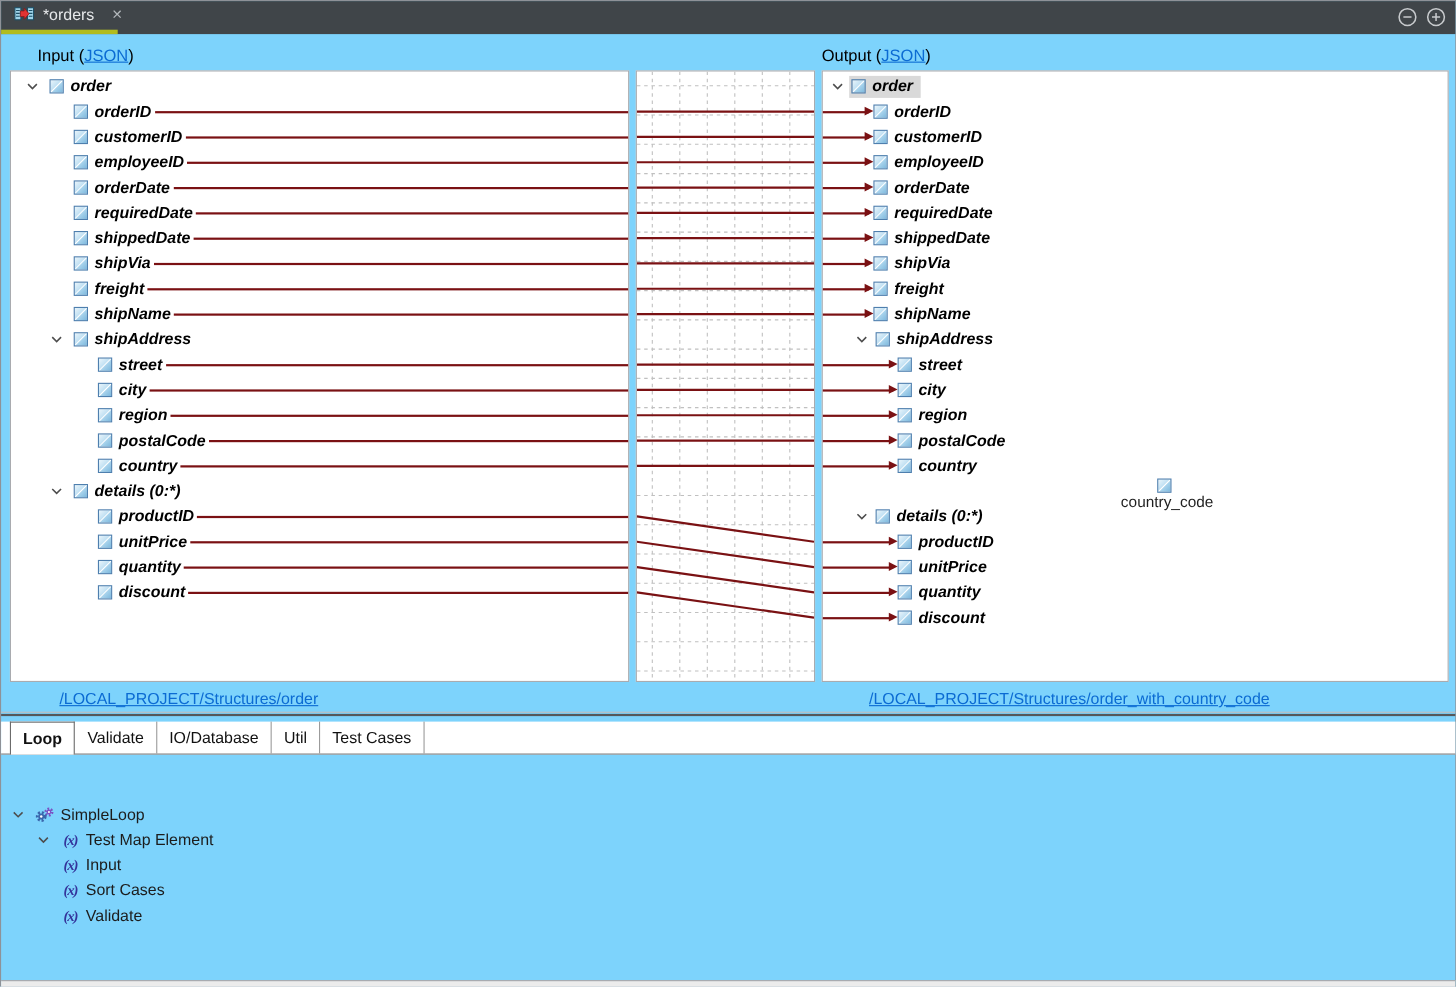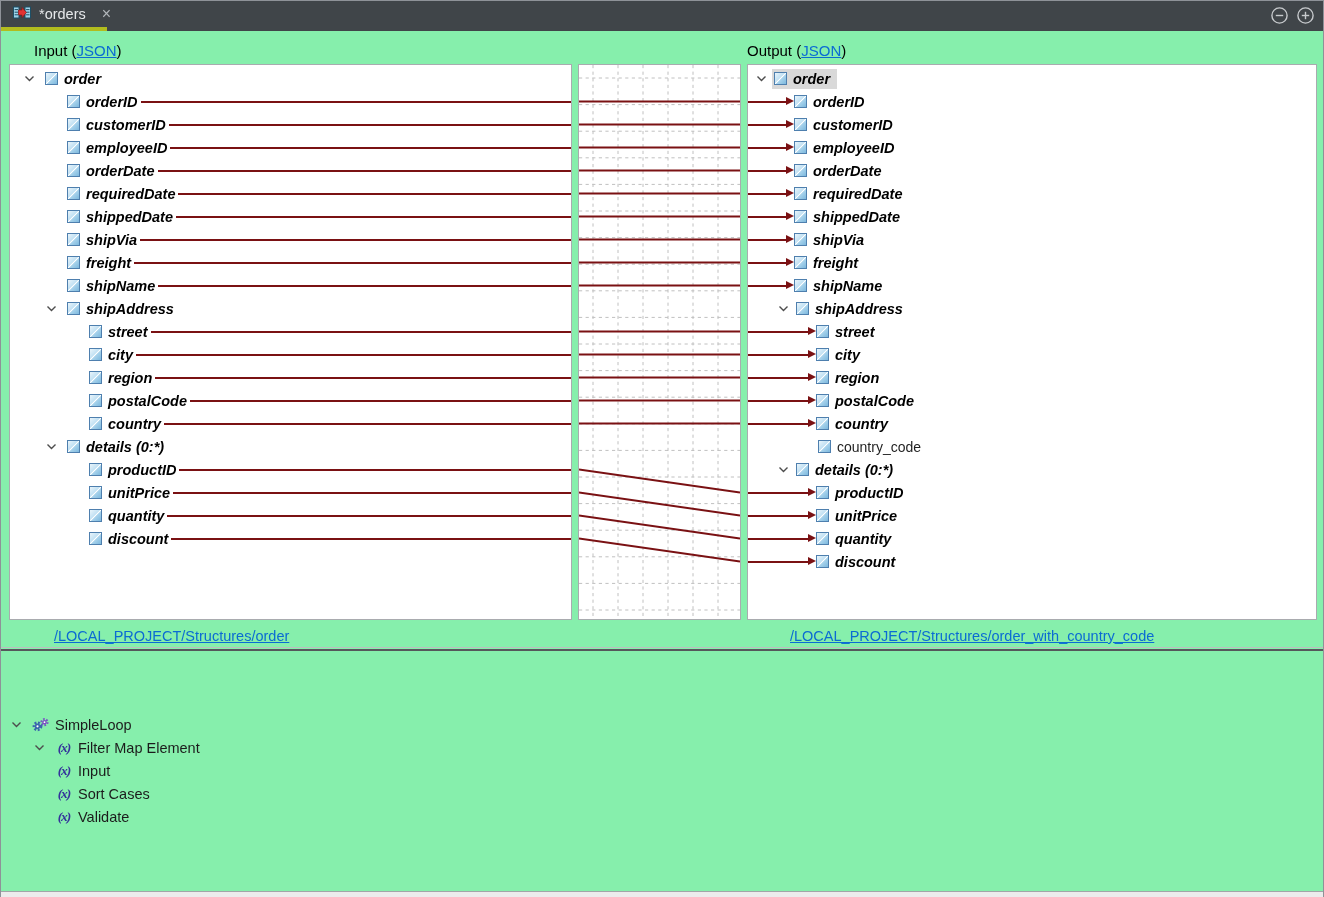--- a/index.html
+++ b/index.html
@@ -5,21 +5,21 @@
   :root{
     --mapline:#7a1113;
     --link:#0b6bd3;
     --accent:#b2bc1e;
     --titlebar:#404549;
     --selbg:#d9d9d9;
   }
   *{margin:0;padding:0;box-sizing:border-box;}
   html,body{width:1324px;height:897px;overflow:hidden;background:#fff;
     font-family:"Liberation Sans",sans-serif;}
-  .window{position:relative;width:1324px;height:897px;border:1px solid #8e9298;background:#86efac;}
+  .window{position:relative;width:1324px;height:897px;border:1px solid #8e9298;background:#7dd3fc;}
 
   
   .titlebar{position:absolute;left:0;top:0;right:0;height:30px;background:var(--titlebar);}
   .doc-tab{position:absolute;left:0;top:0;height:26px;display:flex;align-items:center;
     padding:0 8px 0 12px;gap:8px;color:#e6e8ea;font-size:14.5px;}
   .tab-close{color:#b3b8bc;font-size:16px;margin-left:8px;line-height:1;}
   .green-underline{position:absolute;left:0;top:26px;width:106px;height:4px;background:var(--accent);}
   .winbtns{position:absolute;right:8px;top:5px;display:flex;gap:7px;}
   .winbtns svg{display:block;}
 
@@ -61,21 +61,21 @@
 
   
   .tabsbar{position:absolute;left:0;top:655px;right:0;height:30px;display:flex;align-items:stretch;
     padding-left:8px;border-bottom:1px solid #7f7f7f;background:#fff;}
   .btab{display:flex;align-items:center;padding:0 11px;font-size:14.5px;color:#111;
     border-right:1px solid #9b9b9b;}
   .btab.active{font-weight:bold;border:1px solid #6b6b6b;border-bottom:none;background:#fff;
     margin-bottom:-1px;z-index:2;}
 
   
-  .looptree{position:absolute;left:0;top:712px;right:0;}
+  .looptree{position:absolute;left:0;top:728px;right:0;}
   .lrow{display:flex;align-items:center;height:23px;font-size:14.5px;color:#1c1c1c;}
   .lrow .llabel{margin-left:4px;white-space:pre;}
   .chev-sm{display:inline-flex;width:12px;margin-right:8px;flex:none;align-items:center;}
   .fx{font-family:"Liberation Serif",serif;font-style:italic;font-weight:bold;font-size:13.5px;
     color:#34349b;width:20px;flex:none;text-align:center;letter-spacing:-1px;}
   .gicon{width:20px;flex:none;display:inline-flex;}
   .mapelem{position:relative;width:17px;height:16px;flex:none;}
   .mapelem .node-icon{position:absolute;left:3px;top:3px;}
   .mapelem svg{position:absolute;left:0;top:0;}
 
@@ -444,21 +444,21 @@
           <span class="tlabel">postalCode</span>
         </div>
         <div class="trow">
           <div class="map-arrow" style="width: 68px;">
             <i class="shaft"></i>
             <i class="head"></i>
           </div>
           <span class="node-icon"></span>
           <span class="tlabel">country</span>
         </div>
-        <div class="trow" style="padding-left: 52px;">
+        <div class="trow" style="padding-left: 52px; flex-direction: column;">
           <span class="chev-slot"></span>
           <span class="node-icon"></span>
           <span class="tlabel plain">country_code</span>
         </div>
         <div class="trow" style="padding-left: 30px;">
           <span class="chev-slot">
             <svg width="11" height="7" viewBox="0 0 11 7">
               <polyline points="1.5,1.5 5.5,5.5 9.5,1.5" fill="none" stroke="#4d4d4d" stroke-width="1.4"></polyline>
             </svg>
           </span>
@@ -499,20 +499,27 @@
         </div>
       </div>
   </div>
 
   <a id="link-left" class="src-link" href="#">/LOCAL_PROJECT/Structures/order</a>
   <a id="link-right" class="src-link" href="#">/LOCAL_PROJECT/Structures/order_with_country_code</a>
 
   <div class="split-a"></div>
   <div class="split-b"></div>
 
+  <div class="tabsbar" id="bottom-tabs">
+      <div class="btab active">Loop</div>
+      <div class="btab">Validate</div>
+      <div class="btab">IO/Database</div>
+      <div class="btab">Util</div>
+      <div class="btab">Test Cases</div>
+    </div>
 
   <div class="looptree" id="loop-tree">
       <div class="lrow" style="padding-left: 10px;">
         <span class="chev-sm">
           <svg width="11" height="7" viewBox="0 0 11 7">
             <polyline points="1.5,1.5 5.5,5.5 9.5,1.5" fill="none" stroke="#4d4d4d" stroke-width="1.4"></polyline>
           </svg>
         </span>
         <span class="gicon">
           <svg width="20" height="16" viewBox="0 0 20 16">
@@ -526,21 +533,21 @@
         </span>
         <span class="llabel">SimpleLoop</span>
       </div>
       <div class="lrow" style="padding-left: 33px;">
         <span class="chev-sm">
           <svg width="11" height="7" viewBox="0 0 11 7">
             <polyline points="1.5,1.5 5.5,5.5 9.5,1.5" fill="none" stroke="#4d4d4d" stroke-width="1.4"></polyline>
           </svg>
         </span>
         <span class="fx">(x)</span>
-        <span class="llabel">Filter Map Element</span>
+        <span class="llabel">Test Map Element</span>
       </div>
       <div class="lrow" style="padding-left: 53px;">
         <span class="fx">(x)</span>
         <span class="llabel">Input</span>
       </div>
       <div class="lrow" style="padding-left: 53px;">
         <span class="fx">(x)</span>
         <span class="llabel">Sort Cases</span>
       </div>
       <div class="lrow" style="padding-left: 53px;">

